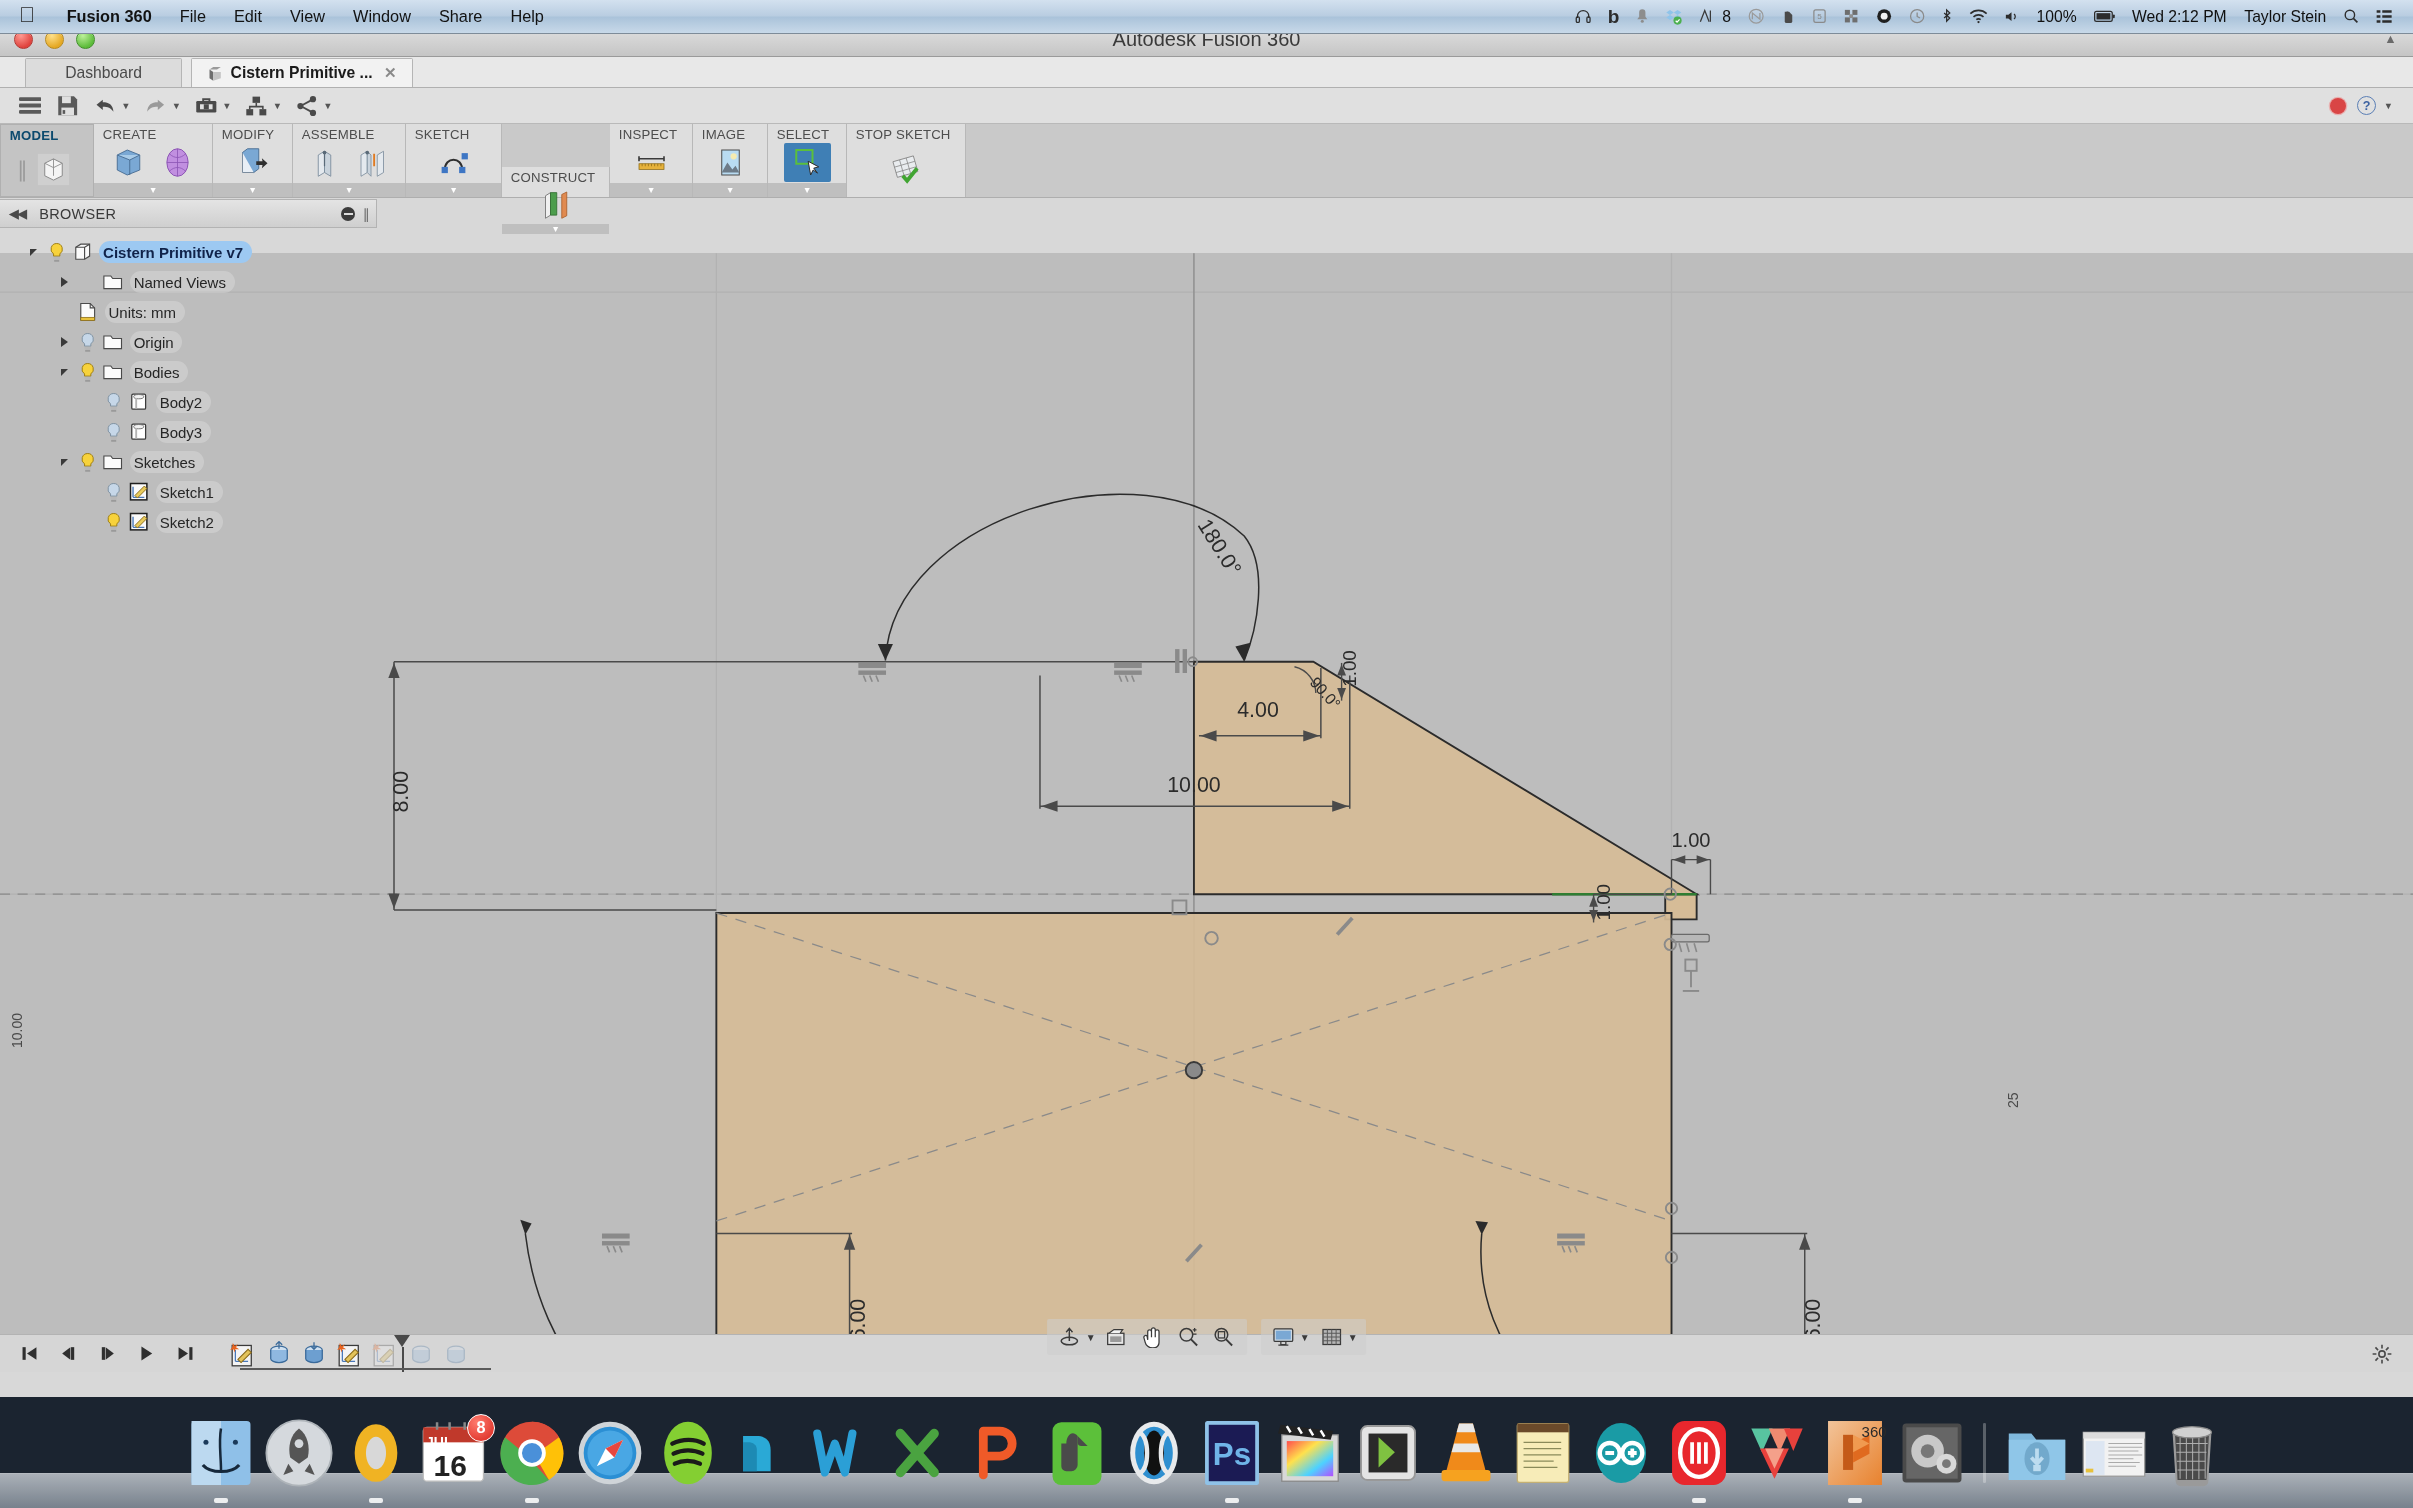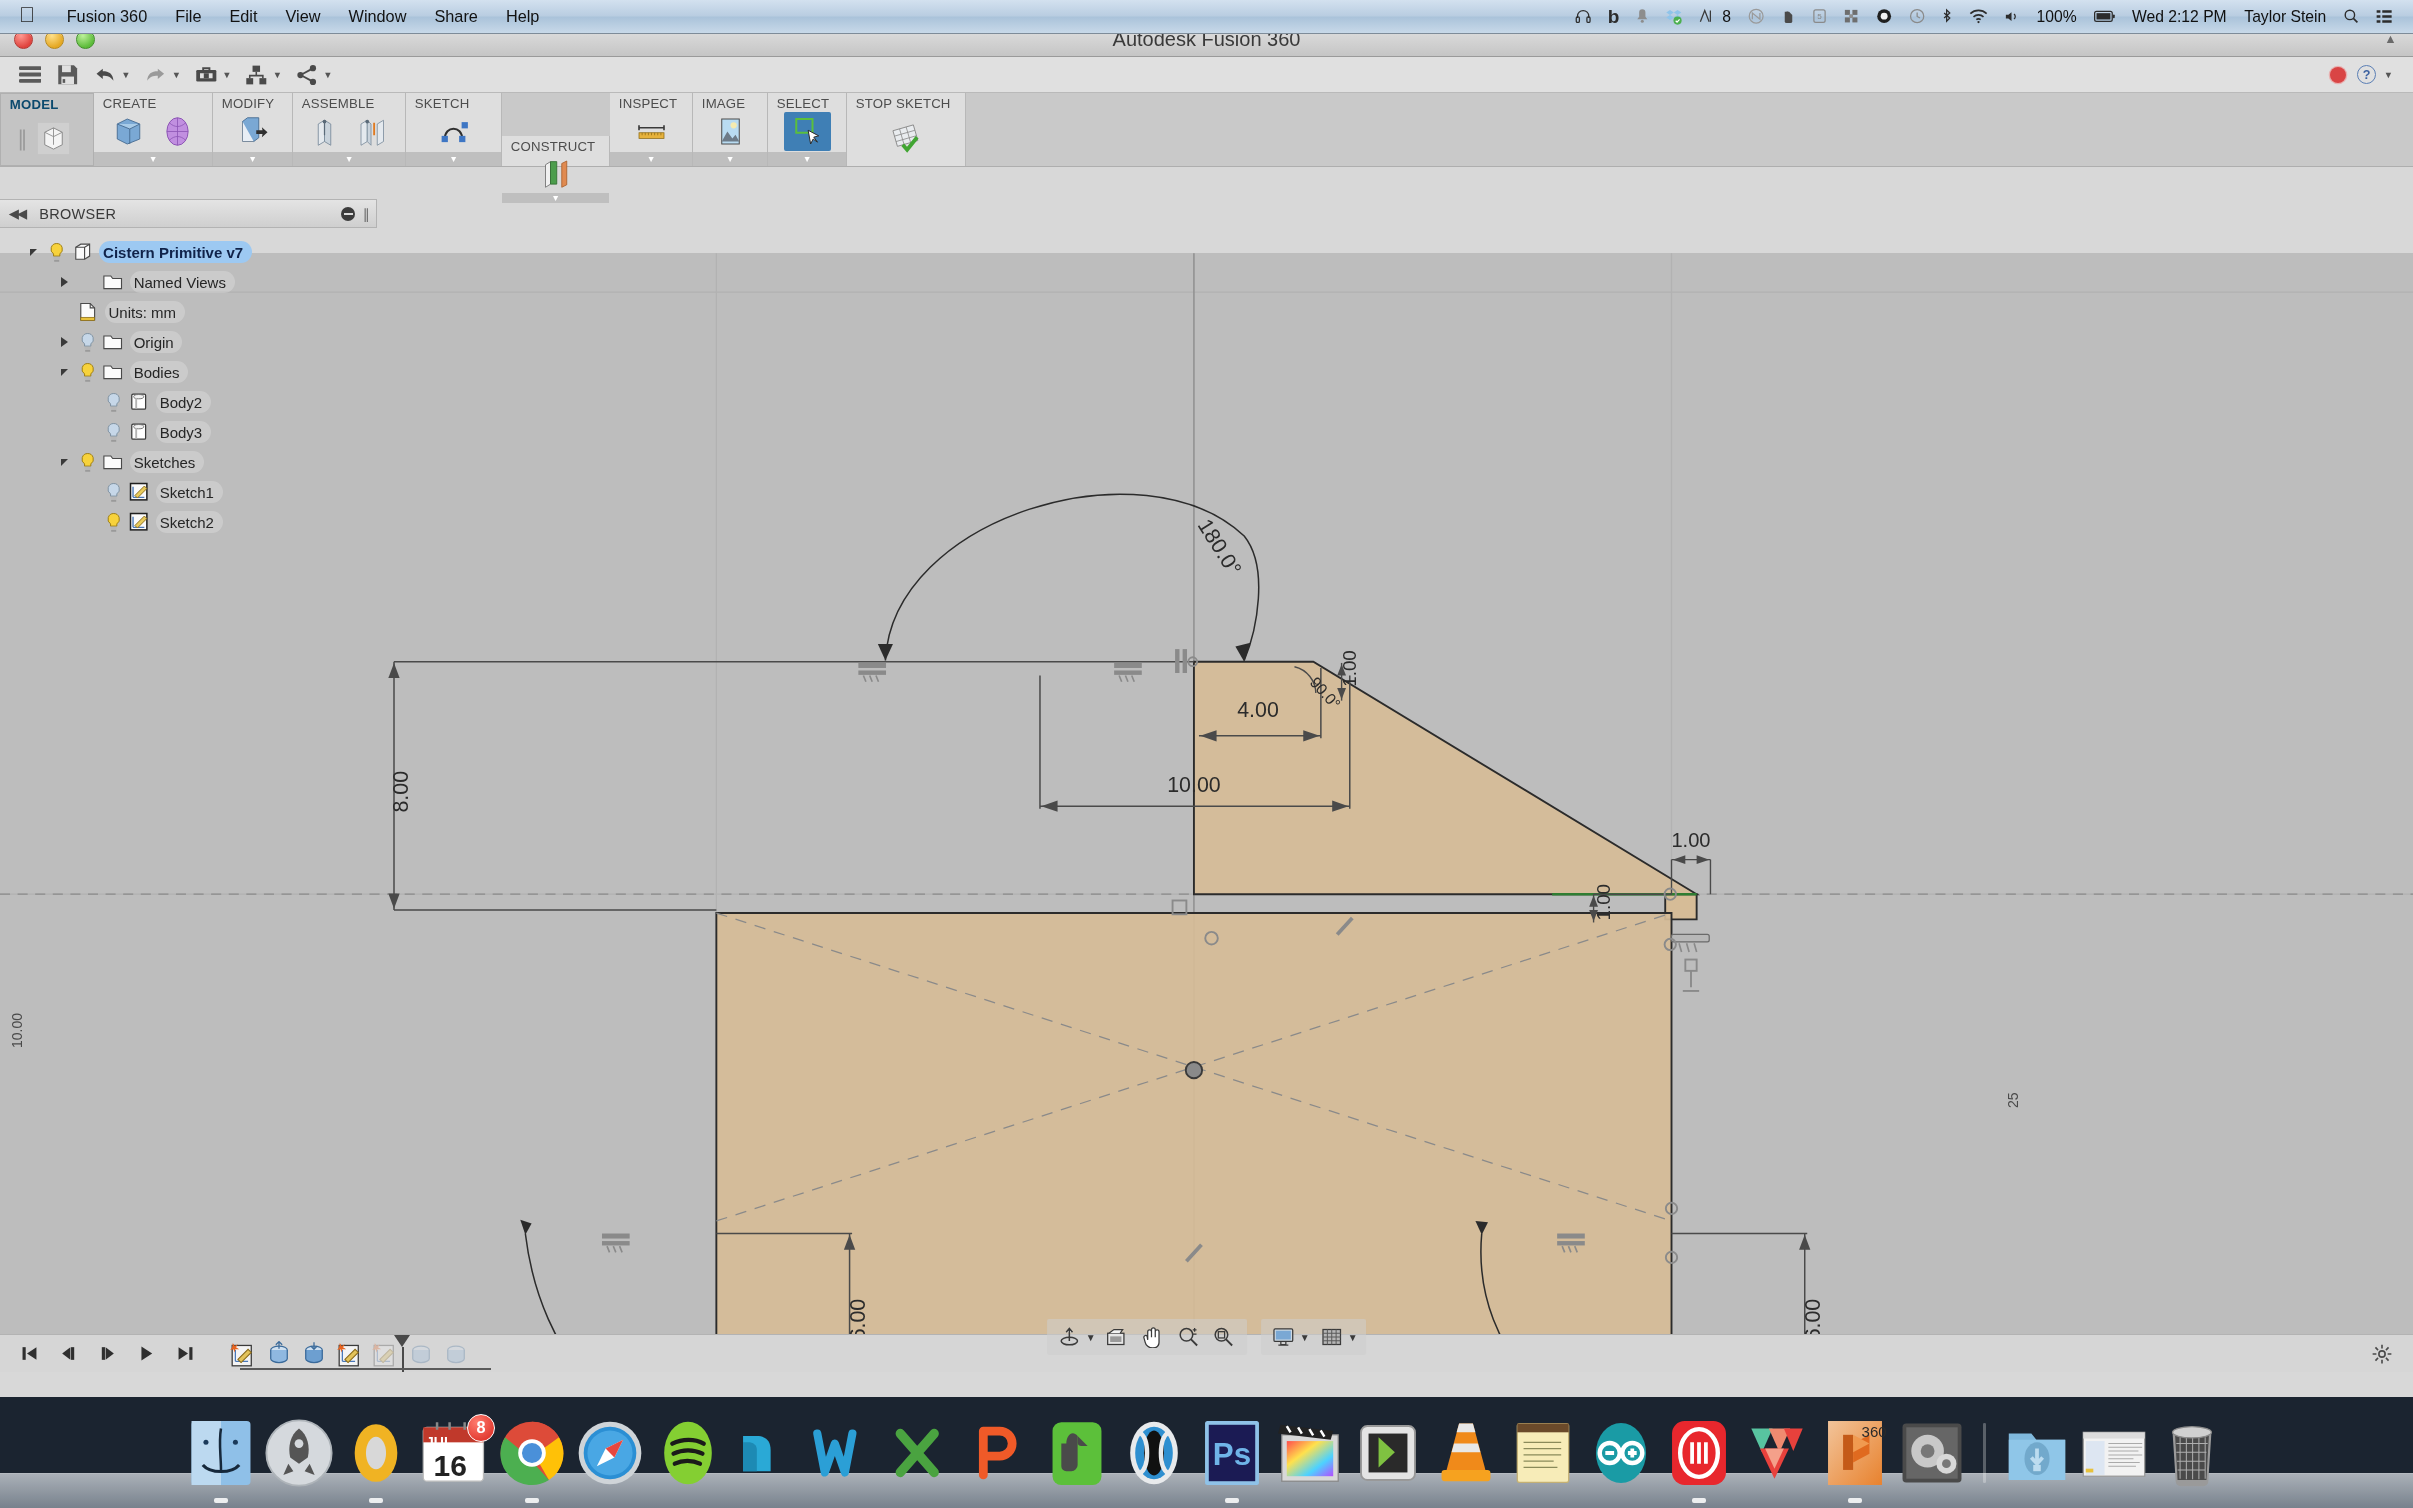--- a/index.html
+++ b/index.html
@@ -13,21 +13,21 @@
   
   #mac-menubar{
     position:absolute; top:0; left:0; width:2413px; height:34px;
     background:linear-gradient(to bottom,#d3e1ef 0%,#b9cde1 48%,#aac3da 52%,#c8d9e9 100%);
     border-bottom:0.6px solid #7e8c99;
     display:flex; align-items:center; z-index:60;
   }
   .mb-left{display:flex;align-items:center;gap:0;padding-left:19px;}
   .mb-apple{font-size:21.4px;line-height:1;color:#2a2a2a;margin-right:17.6px;transform:translateY(-1.3px);}
   .mb-item{font-size:16.3px;color:#121212;padding:0 14px;white-space:nowrap;}
-  .mb-item.bold{font-weight:normal;}
+  .mb-item.bold{font-weight:bold;}
   .mb-right{margin-left:auto;display:flex;align-items:center;gap:0;padding-right:12.6px;}
   .mb-ico{font-size:15.7px;color:#2c2c2c;padding:0 8.2px;display:flex;align-items:center;}
   .mb-txt{font-size:15.7px;color:#101010;padding:0 8.8px;white-space:nowrap;}
 
   
   #app-window{
     position:absolute; top:21.4px; left:0; width:2413px; height:1376px;
     background:#d8d8d8; z-index:10;
     border-top:0.6px solid #a5a5a5;
   }
@@ -303,20 +303,36 @@
   <div id="titlebar">
     <div class="traffic">
       <div class="tl red"></div>
       <div class="tl yellow"></div>
       <div class="tl green"></div>
     </div>
     <div id="win-title">Autodesk Fusion 360</div>
     <div class="win-caret">▲</div>
   </div>
 
+  <div id="doctabs">
+    <div class="dtab">
+      <span>Dashboard</span>
+    </div>
+    <div class="dtab active" style="margin-left:8.8px;">
+      <span class="tabicon">
+        <svg width="16.3" height="16.3" viewBox="0 0 26 26">
+            <path d="M4 7l6-4 12 0-6 4z" fill="#9a9a9a"></path>
+            <path d="M4 7v14l6 4V11z" fill="#6e6e6e"></path>
+            <path d="M10 11l12 0v10l-12 4z" fill="#c4c4c4"></path>
+          </svg>
+      </span>
+      <span>Cistern Primitive ...</span>
+      <span class="tabclose">✕</span>
+    </div>
+  </div>
 
   <div id="qat">
     <div class="qbtn">
       <svg width="22.6" height="19" viewBox="0 0 36 30">
           <rect y="2" width="36" height="6" rx="2" fill="#5a5a5a"></rect>
           <rect y="12" width="36" height="6" rx="2" fill="#5a5a5a"></rect>
           <rect y="22" width="36" height="6" rx="2" fill="#5a5a5a"></rect>
         </svg>
     </div>
     <div class="qbtn">

